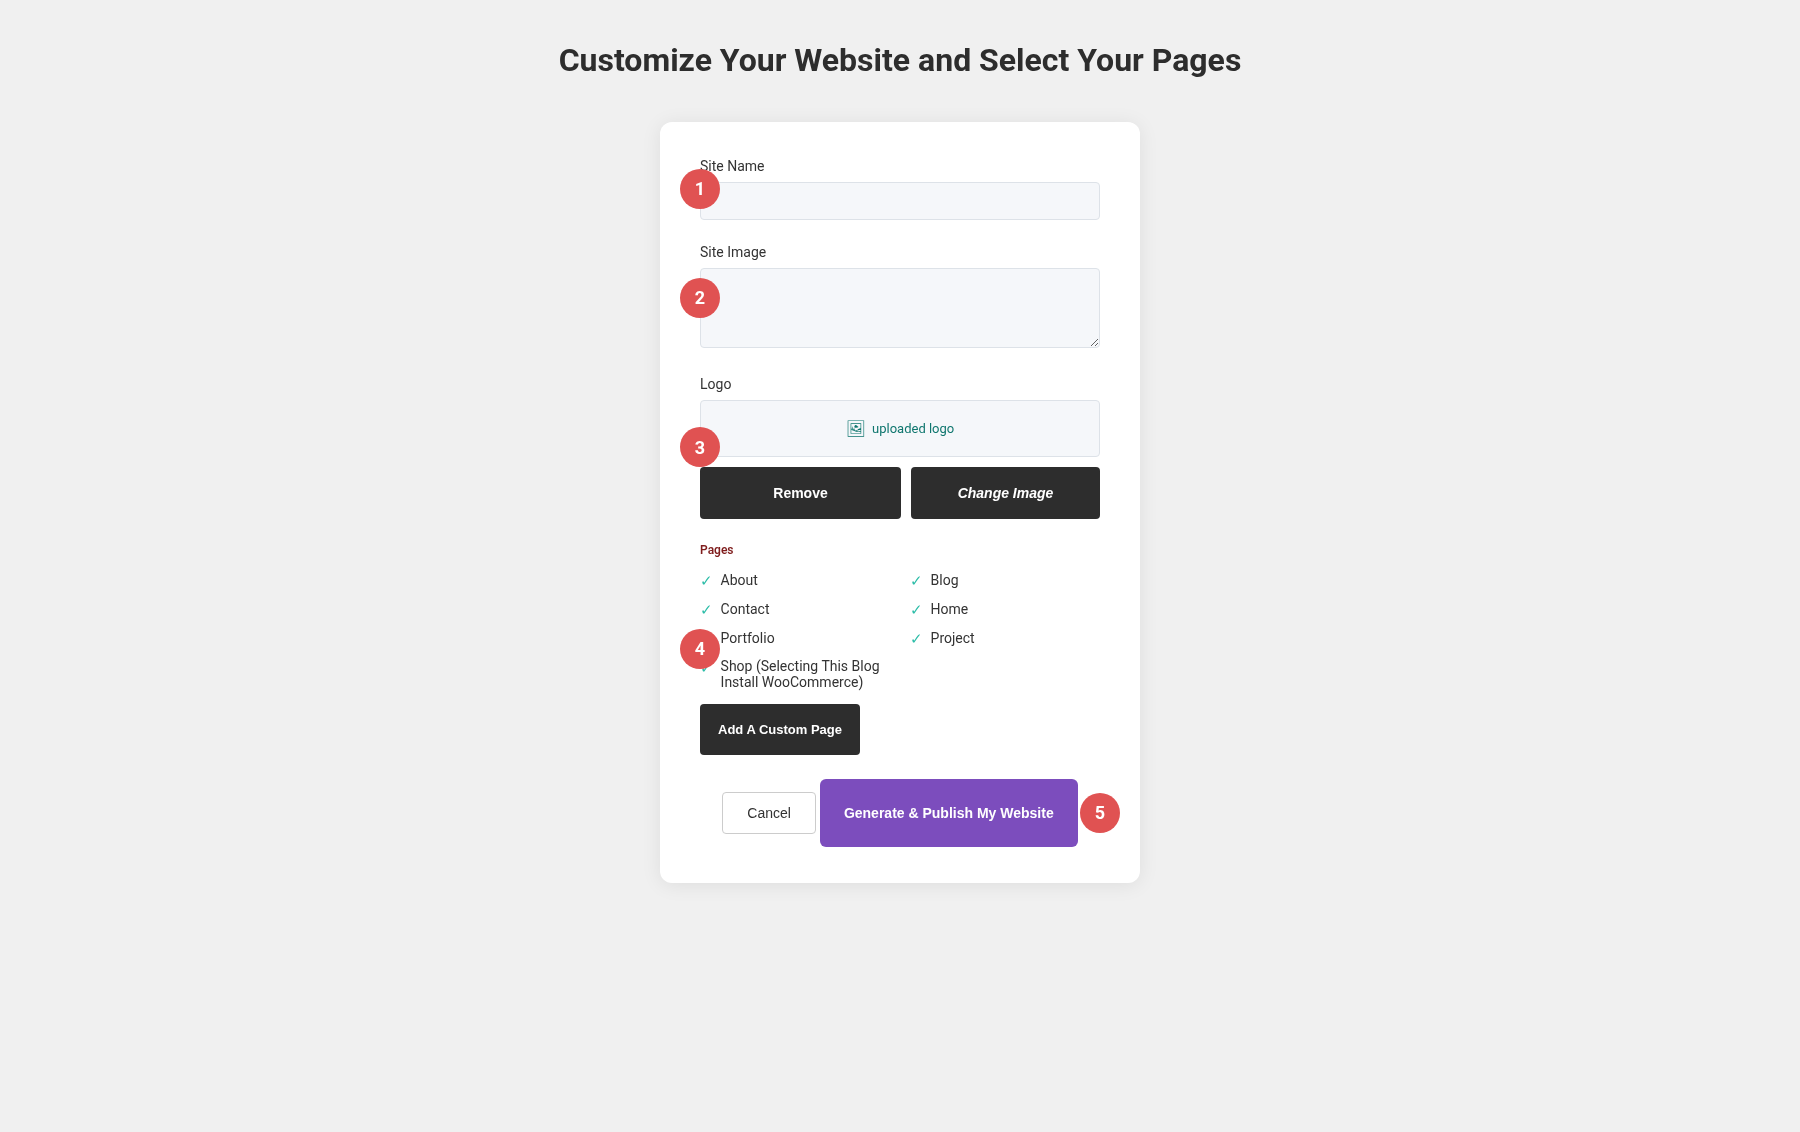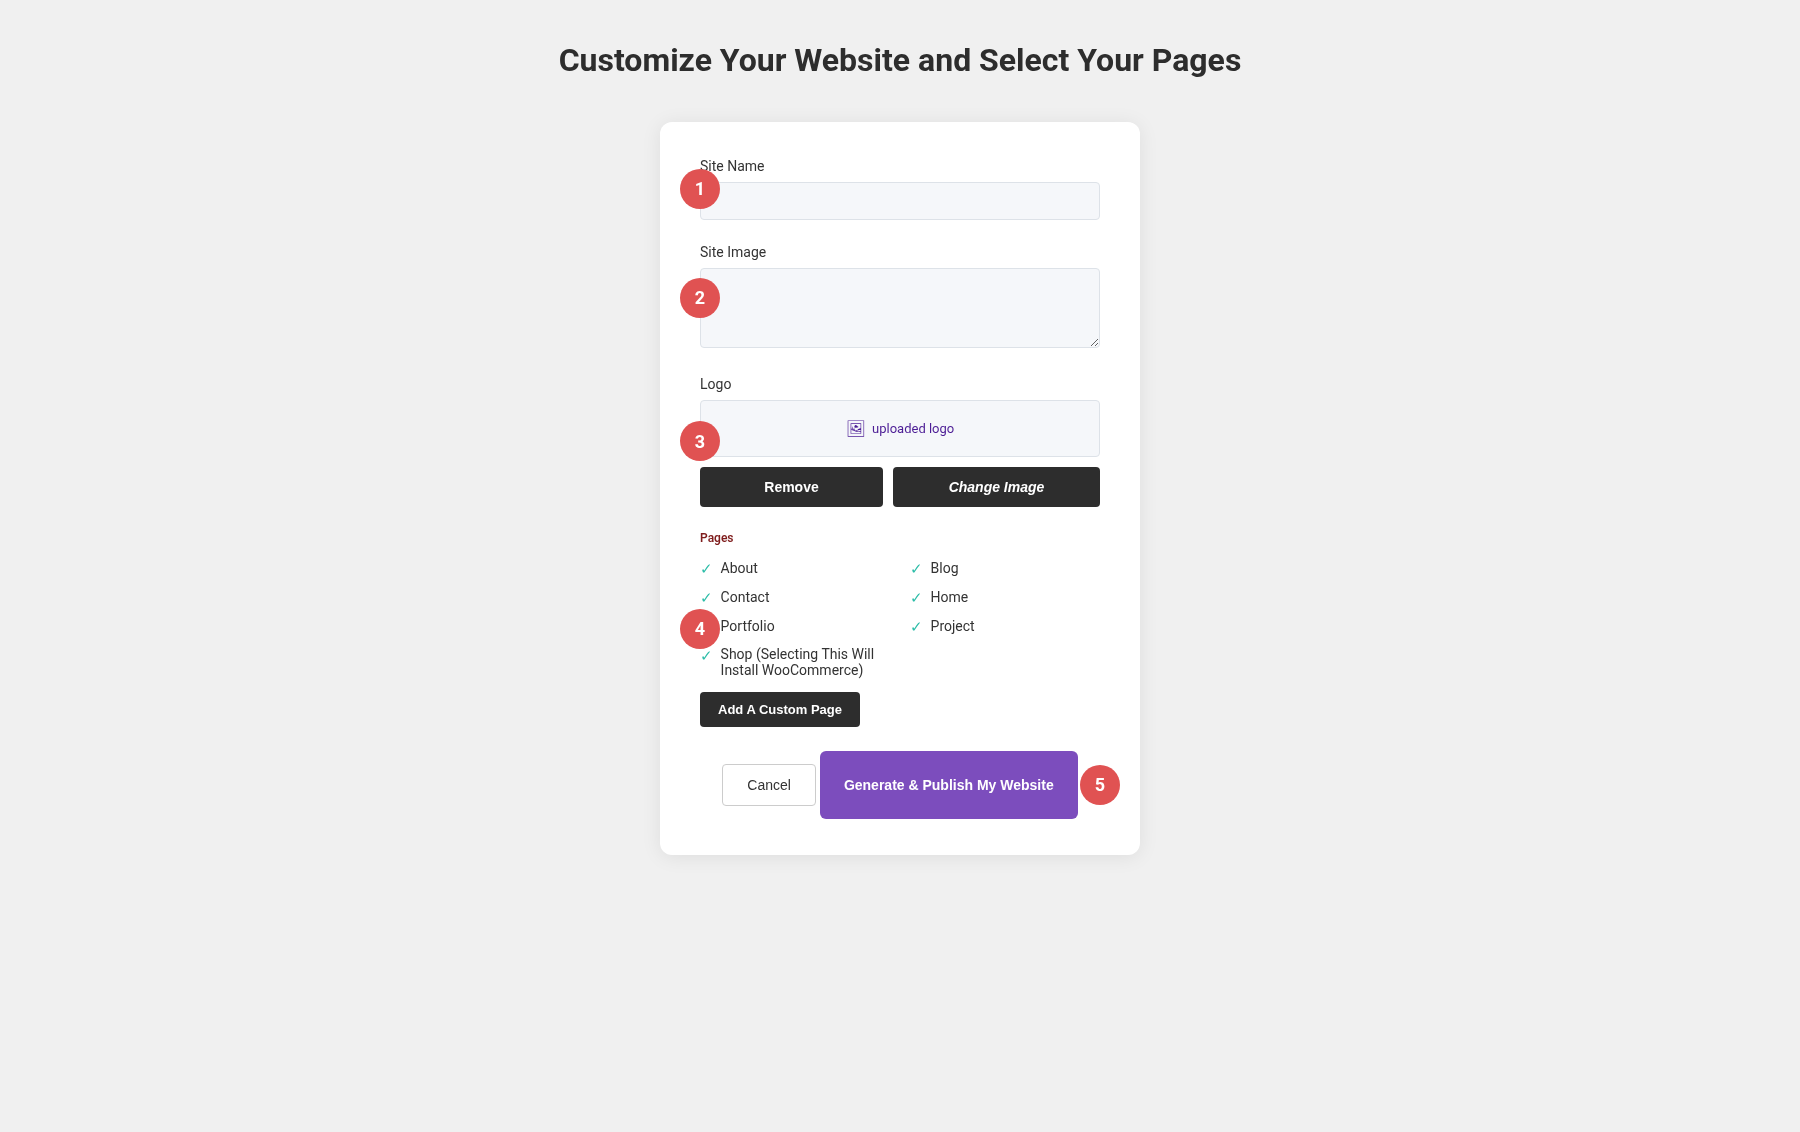--- a/index.html
+++ b/index.html
@@ -102,39 +102,39 @@
     .logo-preview-box {
       width: 100%;
       padding: 18px;
       border: 1px solid #dde2e8;
       border-radius: 4px;
       background: #f5f7fa;
       display: flex;
       align-items: center;
       justify-content: center;
       margin-bottom: 10px;
-      color: #4c1d95;
+      color: #0f766e;
       font-size: 13px;
       text-align: center;
     }
 
     .logo-preview-box::before {
       content: '🖼';
       margin-right: 6px;
       font-size: 16px;
     }
 
     .logo-buttons {
       display: flex;
       gap: 10px;
     }
 
     .btn-remove {
       flex: 1;
-      padding: 0;
+      padding: 18px;
       background: #2d2d2d;
       color: #fff;
       border: none;
       border-radius: 4px;
       font-size: 14px;
       font-weight: 600;
       cursor: pointer;
     }
 
     .btn-change {
@@ -187,21 +187,21 @@
     }
 
     .check-icon {
       color: #2dbda8;
       font-size: 15px;
       flex-shrink: 0;
       margin-top: 1px;
     }
 
     .btn-custom-page {
-      padding: 10px 18px;
+      padding: 18px 18px;
       background: #2d2d2d;
       color: #fff;
       border: none;
       border-radius: 4px;
       font-size: 13px;
       font-weight: 600;
       cursor: pointer;
       margin-top: 14px;
     }
 
@@ -326,21 +326,21 @@
       <div class="page-item">
         <span class="check-icon">✓</span>
         <span>Portfolio</span>
       </div>
       <div class="page-item">
         <span class="check-icon">✓</span>
         <span>Project</span>
       </div>
       <div class="page-item-full" style="grid-column: 1 / 2;">
         <span class="check-icon">✓</span>
-        <span>Shop (Selecting This Will Install WooCommerce)</span>
+        <span>Shop (Selecting This Blog Install WooCommerce)</span>
       </div>
     </div>
     <button class="btn-custom-page">Add A Custom Page</button>
   </div>
 
   <div class="form-footer">
     <button class="btn-cancel">Cancel</button>
     <button class="btn-generate">Generate &amp; Publish My Website</button>
     <span class="step-badge-footer">5</span>
   </div>

